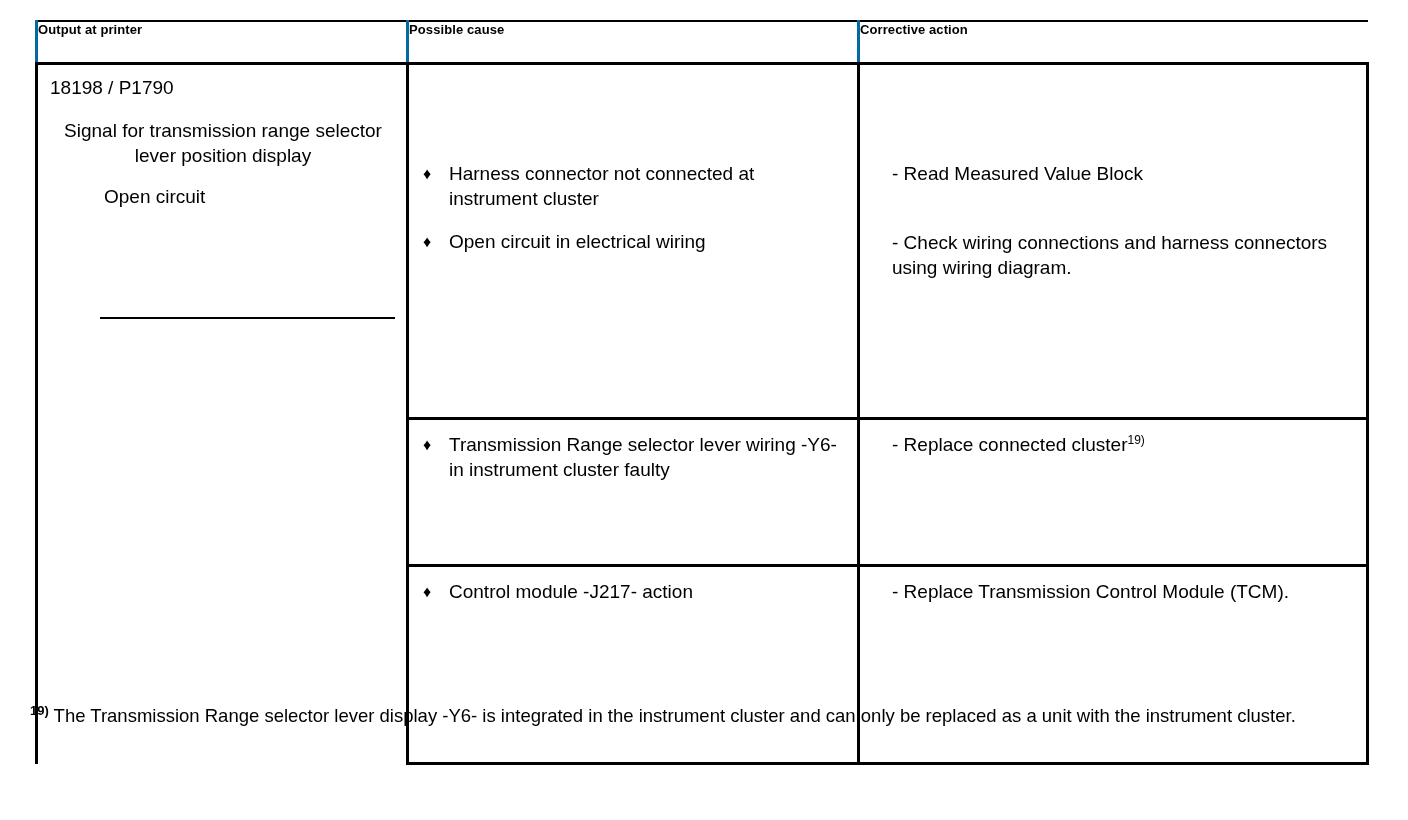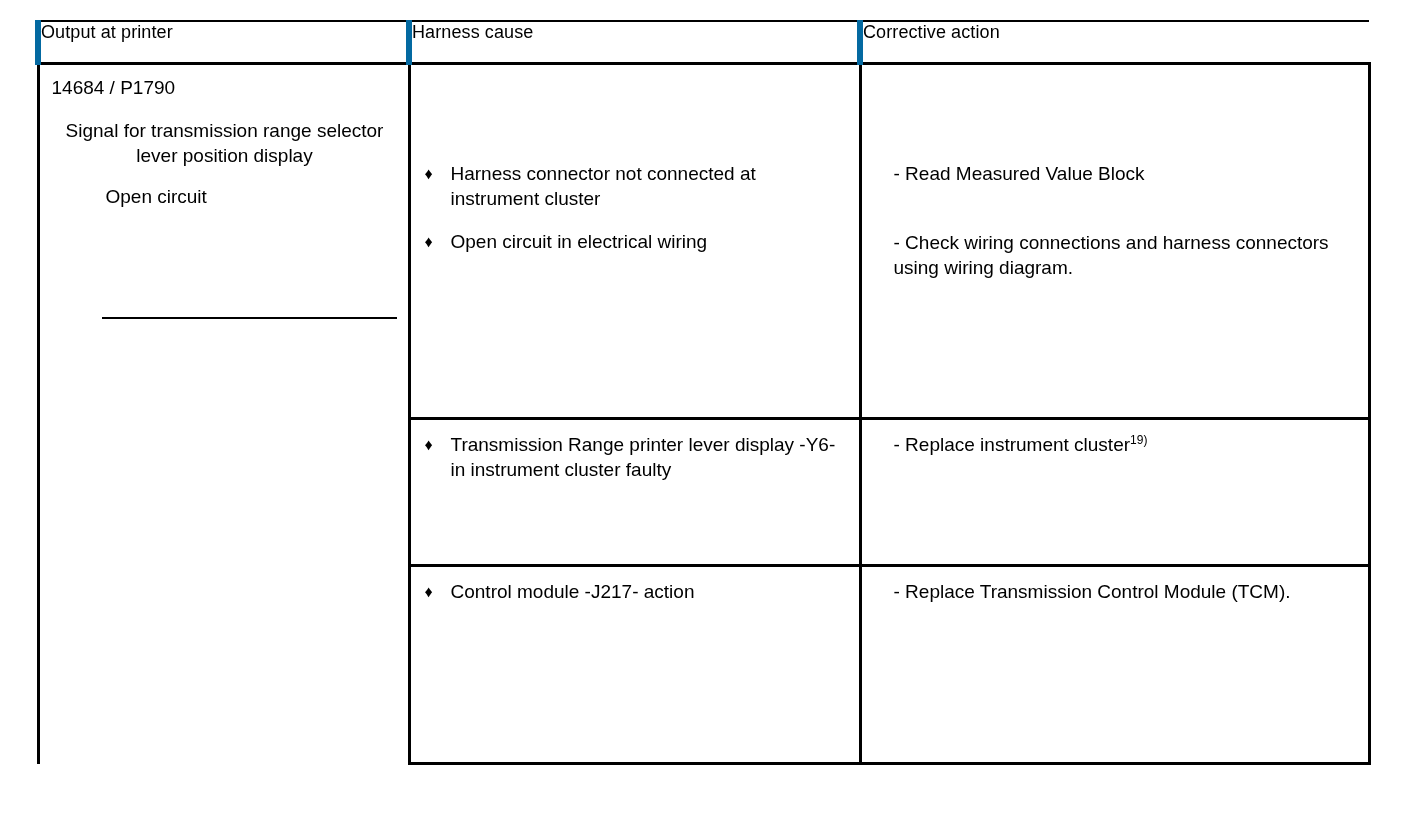--- a/index.html
+++ b/index.html
@@ -41,25 +41,25 @@
   .fault-table td {
     vertical-align: top;
     padding: 0;
     text-align: left;
   }
 
   
   thead th {
     border-top: 2px solid #000;
     border-bottom: 3px solid #000;
-    border-left: 6px solid #0369a1;
+    border-left: 3px solid #0369a1;
     height: 40px;
     padding: 8px 0 0 10px;
-    font-size: 18px;
-    font-weight: normal;
+    font-size: 13px;
+    font-weight: bold;
     letter-spacing: 0.1px;
   }
   thead th.last {
     border-right: 0;
   }
 
   tbody td {
     border-left: 3px solid #000;
     font-size: 19px;
     line-height: 25px;
@@ -175,31 +175,31 @@
   <table class="fault-table">
     <colgroup>
       <col class="c1">
         <col class="c2">
         <col class="c3">
     </colgroup>
 
     <thead>
       <tr>
         <th>Output at printer</th>
-        <th>Harness cause</th>
+        <th>Possible cause</th>
         <th class="last">Corrective action</th>
       </tr>
     </thead>
 
     <tbody>
 
       <tr>
         <td class="col1" rowspan="3">
           <div class="h-row1">
-            <div class="code-line">14684 / P1790</div>
+            <div class="code-line">18198 / P1790</div>
             <div class="desc-line">Signal for transmission range selector lever position display</div>
             <div class="indent-line">Open circuit</div>
             <div class="inner-rule"></div>
           </div>
         </td>
 
         <td class="col2 cell-pad-top-1">
           <div class="h-row1">
             <ul class="causes">
               <li>
@@ -221,28 +221,28 @@
           </div>
         </td>
       </tr>
 
       <tr class="sep">
         <td class="col2">
           <div class="h-row2">
             <ul class="causes">
               <li>
                 <span class="bullet">♦</span>
-                <span>Transmission Range printer lever display -Y6- in instrument cluster faulty</span>
+                <span>Transmission Range selector lever wiring -Y6- in instrument cluster faulty</span>
               </li>
             </ul>
           </div>
         </td>
         <td class="col3">
           <div class="h-row2">
-            <div class="action-line"><span>- Replace instrument cluster</span><sup>19)</sup></div>
+            <div class="action-line"><span>- Replace connected cluster</span><sup>19)</sup></div>
           </div>
         </td>
       </tr>
 
       <tr class="sep last-row">
         <td class="col2">
           <div class="h-row3">
             <ul class="causes">
               <li>
                 <span class="bullet">♦</span>
@@ -254,14 +254,15 @@
         <td class="col3">
           <div class="h-row3">
             <div class="action-line">- Replace Transmission Control Module (TCM).</div>
           </div>
         </td>
       </tr>
 
     </tbody>
   </table>
 
+  <div class="footnote"><sup class="fn-marker">19)</sup> <span>The Transmission Range selector lever display -Y6- is integrated in the instrument cluster and can only be replaced as a unit with the instrument cluster.</span></div>
 
 </div>
 
 </body></html>

